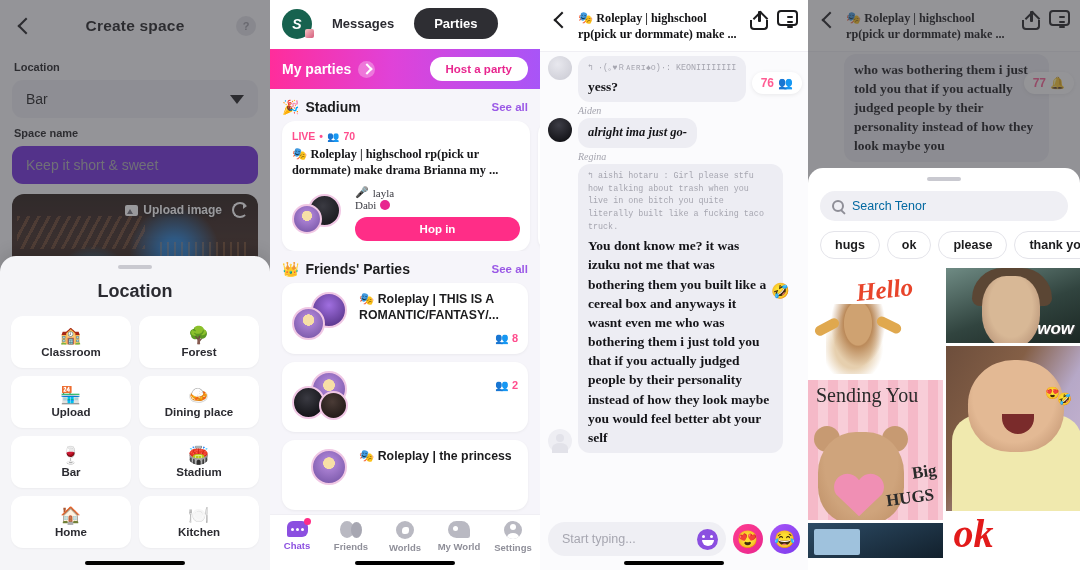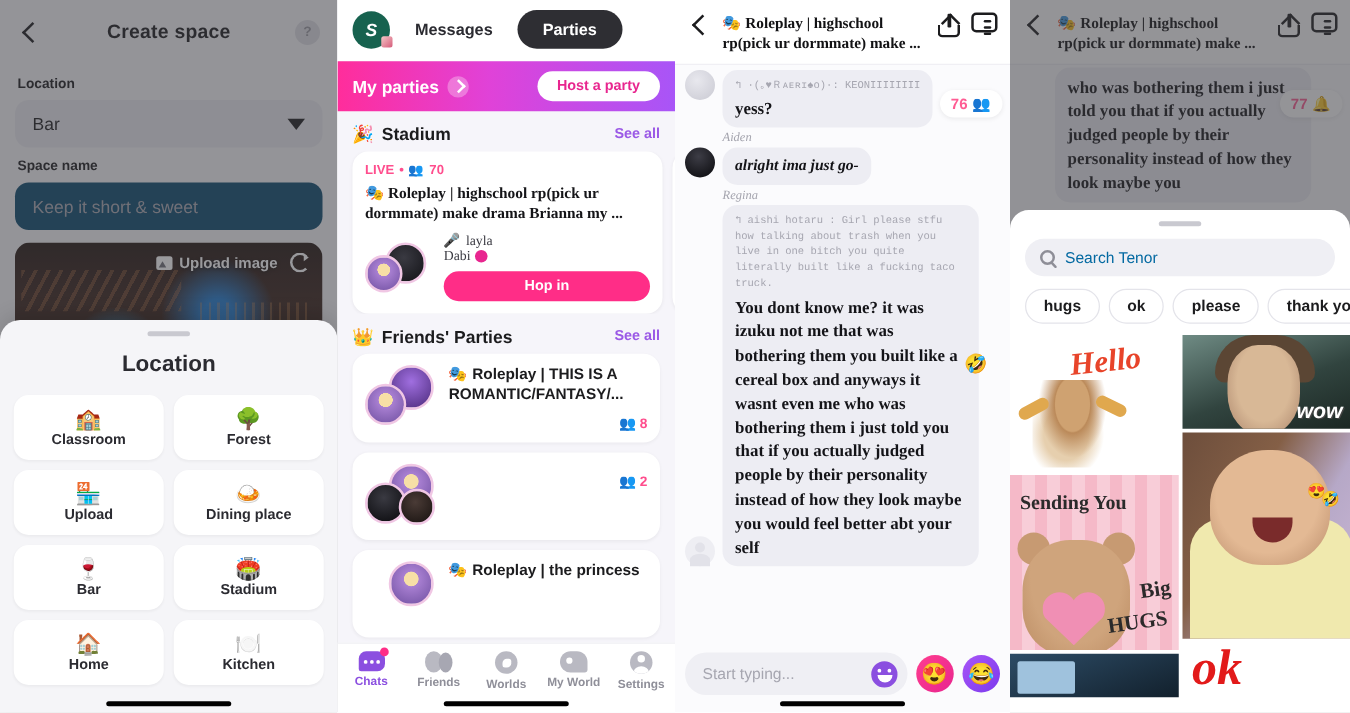--- a/index.html
+++ b/index.html
@@ -46,21 +46,21 @@
   }
   .p1-body { padding: 0 12px; }
   .field-label { font-size: 11px; font-weight: 700; color: #1c1c1e; margin: 9px 0 7px 2px; }
   .select-box {
     height: 38px; border-radius: 11px; background: #e9e9ee;
     display: flex; align-items: center; padding: 0 14px; justify-content: space-between;
   }
   .select-val { font-size: 14px; color: #1c1c1e; }
   .caret-dn { width: 0; height: 0; border-left: 7px solid transparent; border-right: 7px solid transparent; border-top: 9px solid #1c1c1e; }
   .text-input {
-    height: 38px; border-radius: 11px; background: #0c4a6e;
+    height: 38px; border-radius: 11px; background: #6d28d9;
     display: flex; align-items: center; padding: 0 14px;
     font-size: 14px; color: #a9a9b2;
   }
   .upload-card {
     margin-top: 10px; height: 120px; border-radius: 12px; overflow: hidden; position: relative;
     background:
       radial-gradient(circle at 66% 48%, rgba(30,140,240,.85) 0 7%, rgba(20,90,180,0) 26%),
       radial-gradient(circle at 33% 74%, rgba(40,160,230,.7) 0 5%, rgba(20,90,180,0) 20%),
       linear-gradient(180deg,#241712 0%, #3a241c 40%, #2a1a14 100%);
   }
@@ -220,21 +220,21 @@
   .gif-col { display: flex; flex-direction: column; gap: 3px; flex: 1; }
   .gif { position: relative; overflow: hidden; }
   .g-hello { height: 125px; background: #ffffff; }
   .g-hello .word { position: absolute; top: 8px; left: 48px; font-size: 25px; font-weight: 800; color: #e8442a; font-style: italic; font-family:"Liberation Serif", serif; transform: rotate(-6deg);}
   .g-hello .critter{position:absolute;left:18px;top:36px;width:64px;height:70px;
     background: radial-gradient(ellipse at 50% 28%, #cfa271 0 30%, #bb8a5a 32%, rgba(0,0,0,0) 60%),
                 radial-gradient(ellipse at 42% 62%, #e6cfae 0 34%, rgba(0,0,0,0) 58%);}
   .g-hello .critter::before{content:"";position:absolute;left:-12px;top:18px;width:26px;height:10px;background:#e0a84e;border-radius:6px;transform:rotate(-28deg);}
   .g-hello .critter::after{content:"";position:absolute;right:-12px;top:16px;width:26px;height:10px;background:#e0a84e;border-radius:6px;transform:rotate(26deg);}
   .g-hugs { height: 160px; background: repeating-linear-gradient(90deg,#f5b9c8 0 10px,#f8cdd8 10px 20px); }
-  .g-hugs .l1{position:absolute;left:8px;top:14px;font-size:16px;font-weight:700;color:#2a2a2a;font-family:"Liberation Serif",serif;}
+  .g-hugs .l1{position:absolute;left:8px;top:4px;font-size:20px;font-weight:400;color:#2a2a2a;font-family:"Liberation Serif",serif;}
   .g-hugs .bear{position:absolute;left:10px;top:52px;width:86px;height:92px;border-radius:44% 44% 40% 40%;
     background: radial-gradient(ellipse at 50% 30%, #cfa47c 0 60%, #bb8c63 100%);}
   .g-hugs .ear1,.g-hugs .ear2{position:absolute;width:26px;height:26px;border-radius:50%;background:#c79a72;top:46px;}
   .g-hugs .ear1{left:6px;} .g-hugs .ear2{left:74px;}
   .g-hugs .heart{position:absolute;left:26px;top:92px;width:50px;height:44px;background:#f08fb4;
     clip-path: path("M25 44 L2 22 A13 13 0 1 1 25 8 A13 13 0 1 1 48 22 Z");}
   .g-hugs .l2{position:absolute;right:6px;bottom:38px;font-size:17px;font-weight:700;color:#2a2a2a;font-family:"Liberation Serif",serif;transform:rotate(-8deg);}
   .g-hugs .l3{position:absolute;right:8px;bottom:12px;font-size:17px;font-weight:700;color:#2a2a2a;font-family:"Liberation Serif",serif;transform:rotate(-8deg);}
   .g-last { height: 40px; background: linear-gradient(160deg,#2d4c66,#12202c); }
   .g-last::after{content:"";position:absolute;left:6px;top:6px;width:46px;height:26px;background:#9fc2dd;border-radius:2px;}

